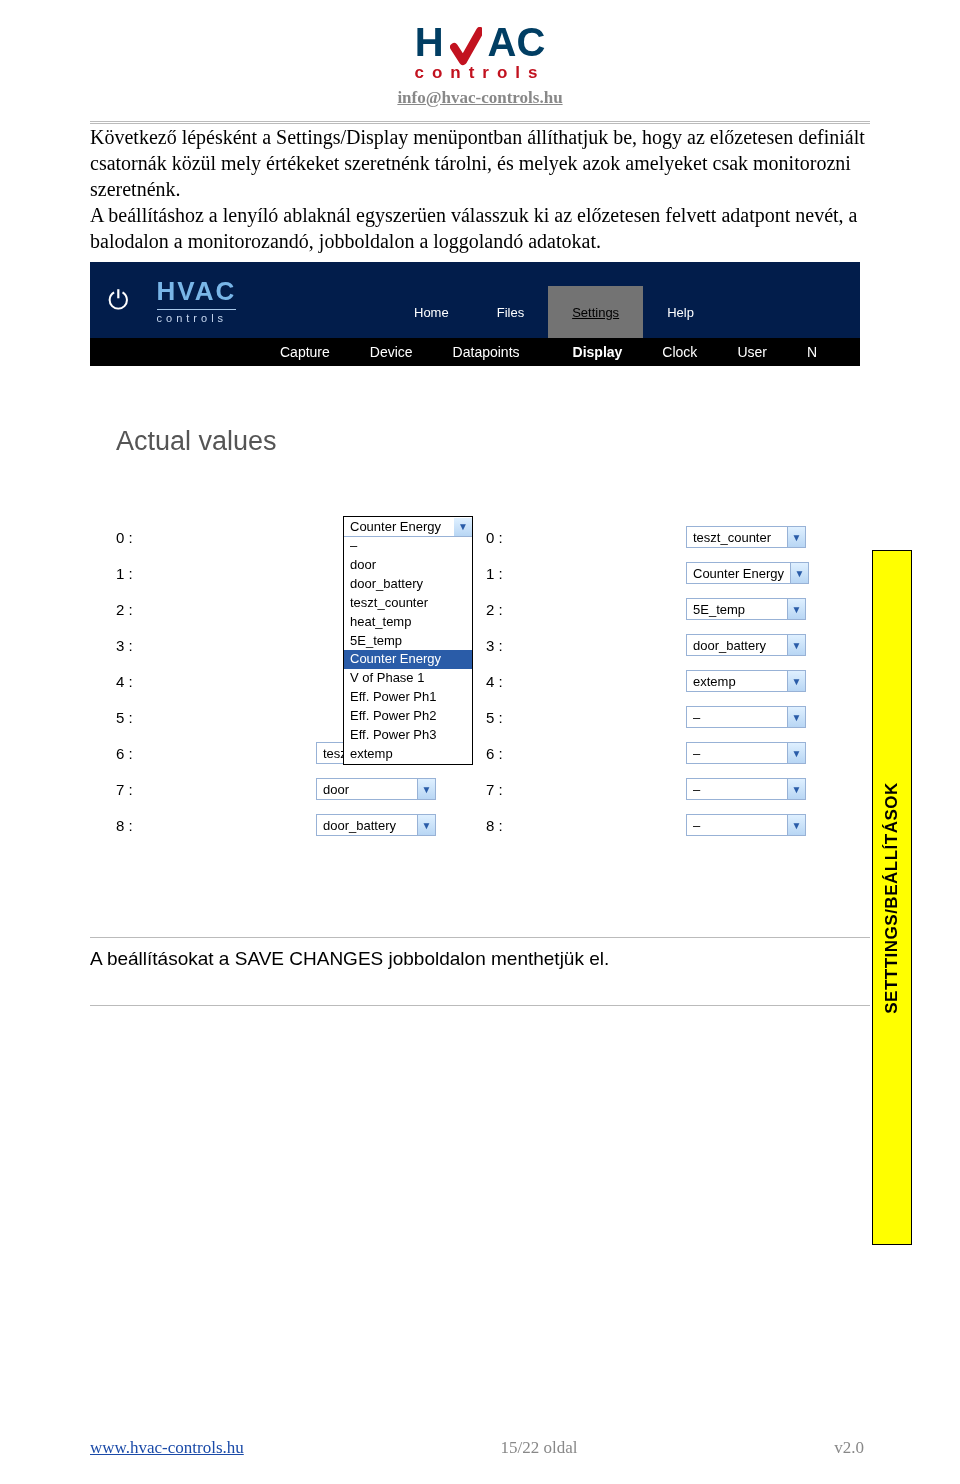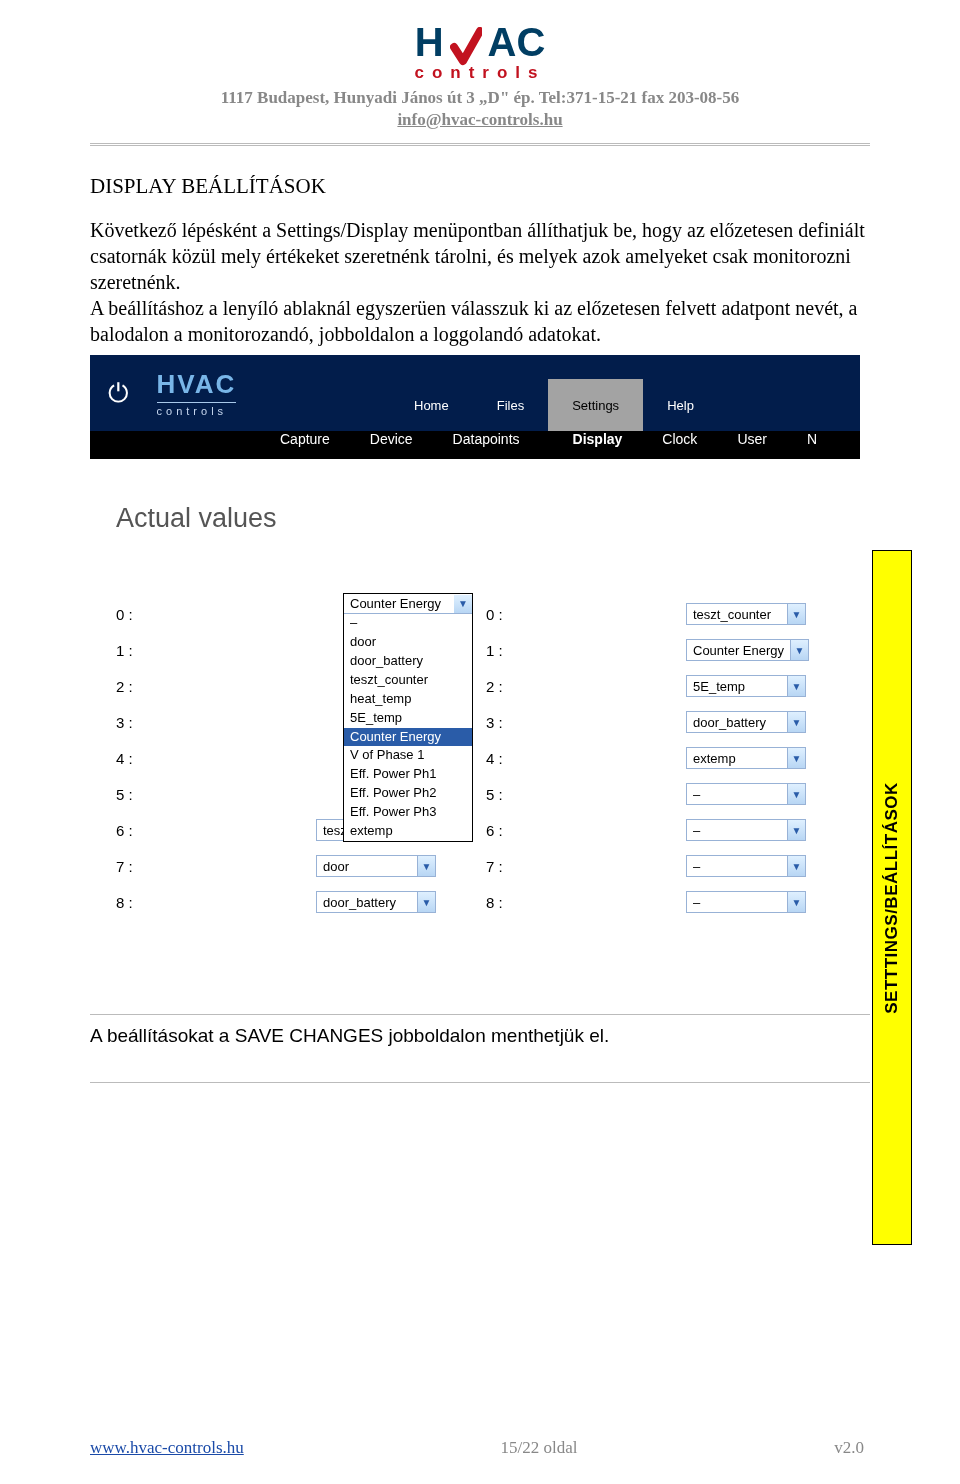--- a/index.html
+++ b/index.html
@@ -143,40 +143,41 @@
     align-items: stretch;
   }
   .ss-mainnav .tab {
     padding: 0 24px;
     display: flex;
     align-items: center;
     color: #fff;
     font-size: 13px;
   }
   .ss-mainnav .tab.active {
-    background: #a3a3a3;
+    background: #737373;
     color: #000;
+    text-decoration: underline;
   }
   .ss-subnav {
     background: #000;
     height: 28px;
     display: flex;
-    align-items: flex-start;
+    align-items: center;
     padding-left: 190px;
     gap: 40px;
     font-size: 14px;
     color: #fff;
   }
   .ss-subnav .sub { cursor: default; }
   .ss-subnav .sub.active { font-weight: bold; padding-left: 13px; }
 
   .ss-body { background: #fff; padding: 0; }
   .ss-headers {
     display: flex;
-    margin-top: 44px;
+    margin-top: 60px;
     padding-left: 26px;
     gap: 0;
     font-size: 27px;
     color: #555;
   }
   .ss-headers .col { width: 370px; }
 
   .ss-grid-wrap {
     display: flex;
     padding-left: 26px;
@@ -277,27 +278,25 @@
         <svg class="logo-check" viewBox="0 0 32 40">
           <path d="M4 20 L13 34 L30 4" stroke="#c2121f" stroke-width="8" fill="none" stroke-linecap="round" stroke-linejoin="round"></path>
         </svg>
         <span>AC</span>
       </div>
       <div class="logo-sub">controls</div>
     </div>
   </div>
 
   <div class="header-lines">
-    <div>1117 Budapest, Hunyadi János út 3 „D" ép. Tel:371-15-21 fax 203-08-56</div>
     <a>info@hvac-controls.hu</a>
   </div>
 
   <hr class="top-rule">
 
-  <div class="section-title">DISPLAY BEÁLLÍTÁSOK</div>
 
   <div class="body-text">
     <span>Következő lépésként a </span><b>Settings/Display</b><span> menüpontban állíthatjuk be, hogy az előzetesen definiált csatornák közül mely értékeket szeretnénk tárolni, és melyek azok amelyeket csak monitorozni szeretnénk.</span>
   </div>
   <div class="body-text">A beállításhoz a lenyíló ablaknál egyszerüen válasszuk ki az előzetesen felvett adatpont nevét, a balodalon a monitorozandó, jobboldalon a loggolandó adatokat.</div>
 
   <div class="screenshot">
     <div class="ss-topbar">
       <span class="ss-power">⏻</span>
       <div class="ss-logo">

